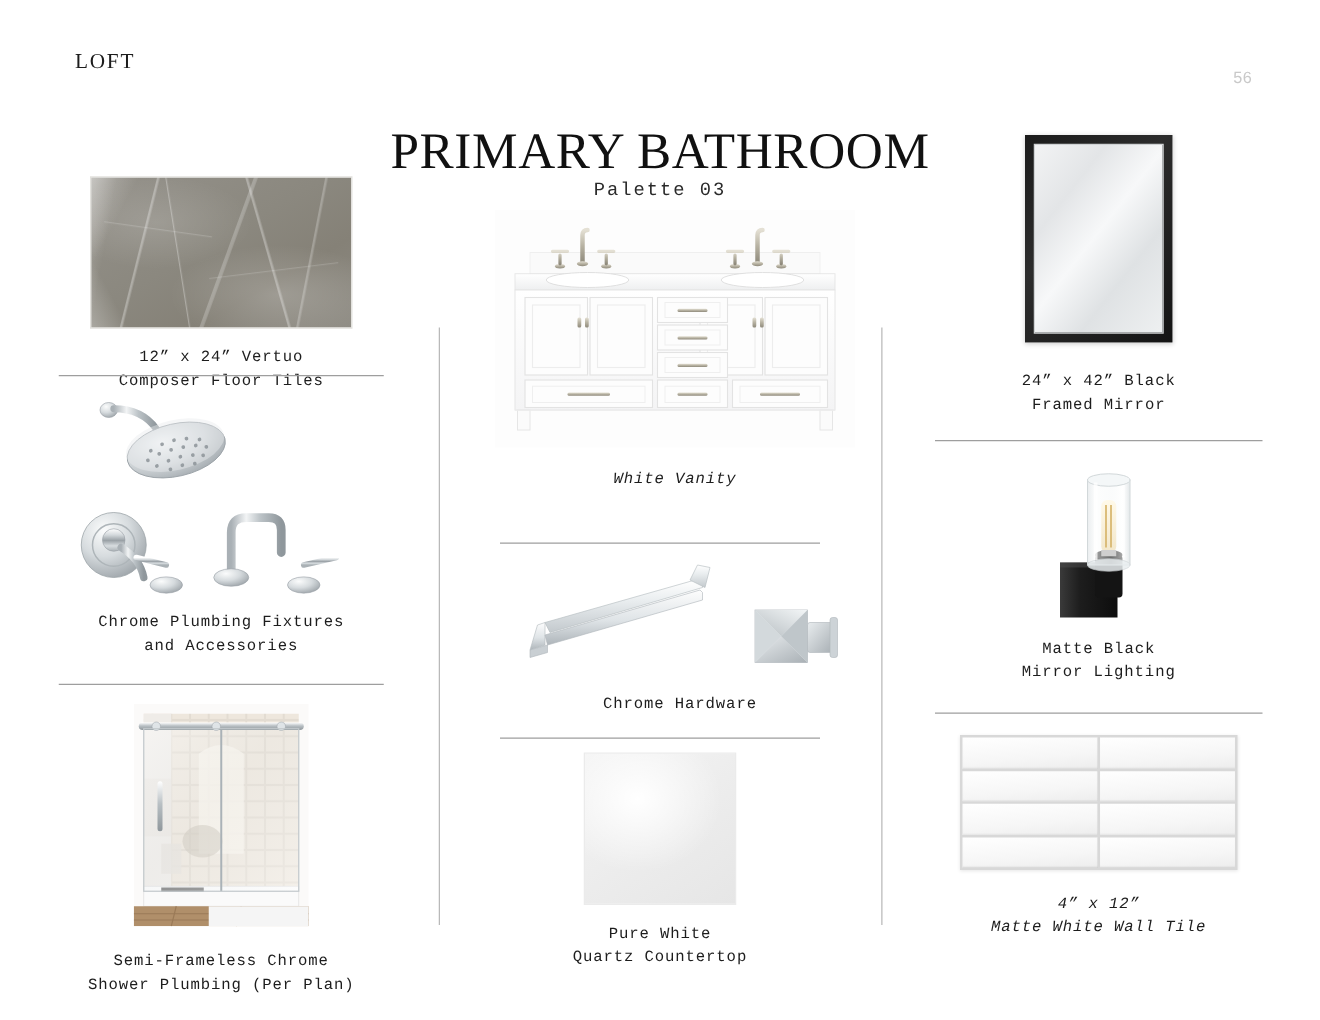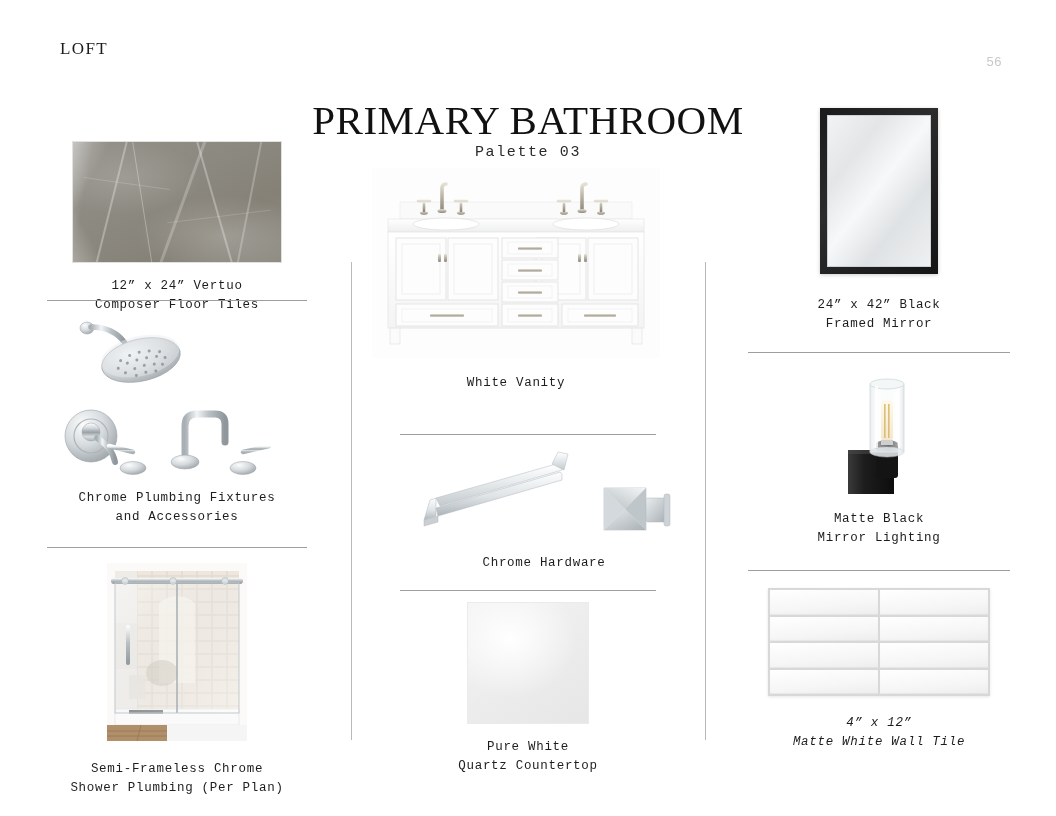--- a/index.html
+++ b/index.html
@@ -113,21 +113,21 @@
 
   #card-plumbing { left: 47px; top: 316px; width: 260px; }
   .plumbing-art { height: 165px; position: relative; }
   #card-plumbing .caption { margin-top: 8px; }
   #hr-left-2 { left: 47px; top: 547px; width: 260px; }
 
   #card-shower { left: 47px; top: 563px; width: 260px; }
   #card-shower .caption { margin-top: 14px; }
 
   
-  #card-vanity { left: 372px; top: 168px; width: 288px; }
+  #card-vanity { left: 396px; top: 168px; width: 288px; font-style: italic; }
   .vanity-art { height: 190px; position: relative; background: #fdfdfd; }
   #card-vanity .caption { margin-top: 16px; }
   #hr-mid-1 { left: 400px; top: 434px; width: 256px; }
 
   #card-hardware { left: 400px; top: 446px; width: 288px; }
   .hardware-art { height: 98px; position: relative; }
   #card-hardware .caption { margin-top: 10px; }
   #hr-mid-2 { left: 400px; top: 590px; width: 256px; }
 
   #card-counter { left: 384px; top: 602px; width: 288px; }

